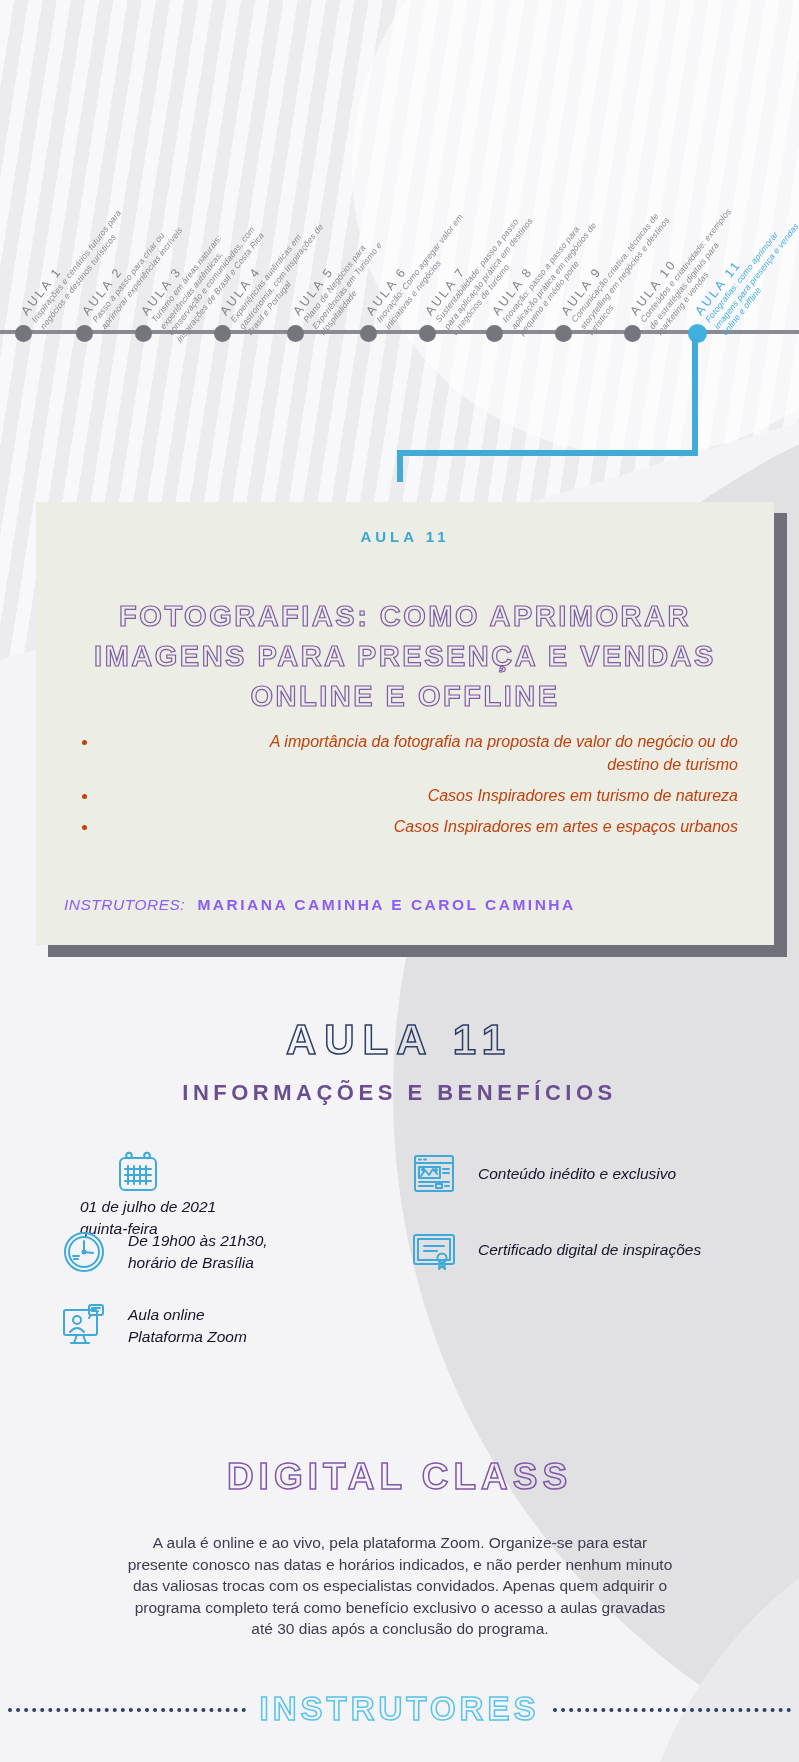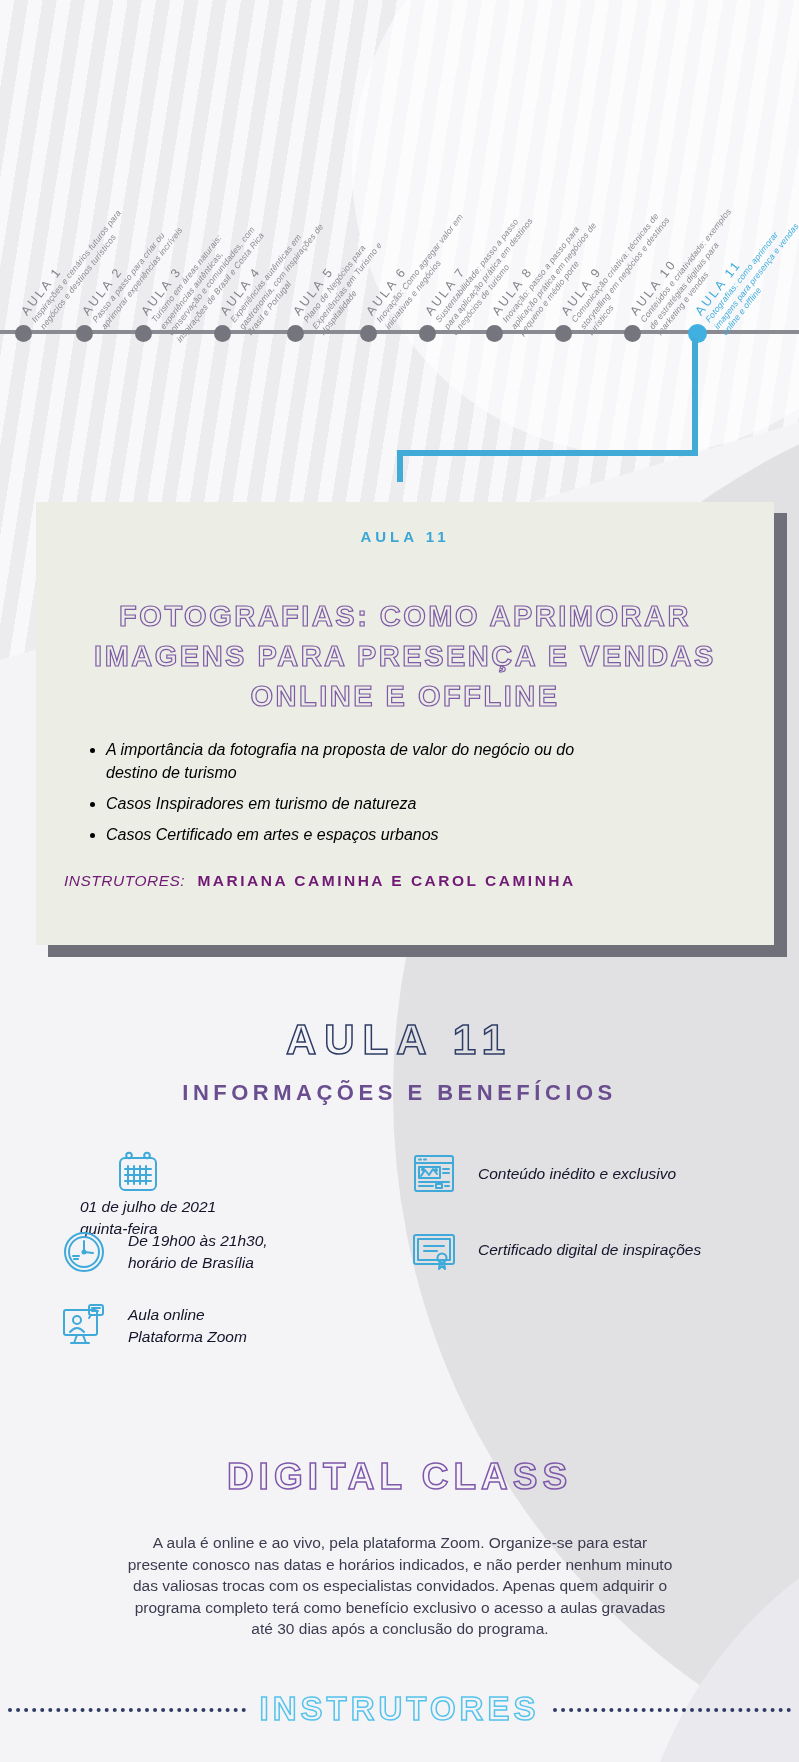--- a/index.html
+++ b/index.html
@@ -35,24 +35,24 @@
   .conn-v2{left:397px;top:450px;width:6px;height:32px;}
 
   
   .card-shadow{position:absolute;left:48px;top:513px;width:739px;height:444px;background:#70707a;}
   .card{position:absolute;left:36px;top:502px;width:738px;height:443px;background:#ecede5;}
   .card-kicker{position:absolute;left:0;top:26px;width:100%;text-align:center;
     font-size:15px;font-weight:bold;letter-spacing:4px;color:#3aa7d4;}
   .card-title{position:absolute;left:0;top:94px;width:100%;text-align:center;
     font-size:29px;font-weight:bold;letter-spacing:2.5px;line-height:40px;
     -webkit-text-stroke:1.2px #7d5ba6;color:transparent;}
-  .card-bullets{position:absolute;left:44px;top:228px;width:640px;margin:8px;padding:0 0 0 18px;
-    font-size:16px;font-style:italic;color:#000000;line-height:23px;}
+  .card-bullets{position:absolute;left:44px;top:228px;width:640px;margin:0;padding:0 0 0 18px;
+    font-size:16px;font-style:italic;color:#c2410c;line-height:23px;text-align:right;}
   .card-bullets li{white-space:pre-line;margin-bottom:8px;}
-  .card-instructors{position:absolute;left:28px;top:370px;font-size:15.5px;color:#701a75;}
+  .card-instructors{position:absolute;left:28px;top:394px;font-size:15.5px;color:#8b5cf6;}
   .card-instructors .lbl{font-style:italic;letter-spacing:.5px;}
   .card-instructors .names{font-weight:bold;letter-spacing:2.5px;margin-left:8px;}
 
   
   .sec-heading{position:absolute;left:0;width:100%;text-align:center;font-weight:bold;}
   .h-aula11{top:1016px;font-size:42px;letter-spacing:8px;
     -webkit-text-stroke:1.5px #2e3d66;color:transparent;}
   .h-infos{top:1080px;font-size:22px;letter-spacing:4.5px;color:#6a4e90;}
   .info-row{position:absolute;display:flex;align-items:center;}
   .info-row .txt{margin-left:20px;font-size:15.5px;font-style:italic;color:#14142a;
@@ -177,21 +177,21 @@
     <div class="card-kicker">AULA 11</div>
     <div class="card-title" id="card-title">
         <div>FOTOGRAFIAS: COMO APRIMORAR</div>
         <div>IMAGENS PARA PRESENÇA E VENDAS</div>
         <div>ONLINE E OFFLINE</div>
       </div>
     <ul class="card-bullets" id="card-bullets">
         <li>A importância da fotografia na proposta de valor do negócio ou do
 destino de turismo</li>
         <li>Casos Inspiradores em turismo de natureza</li>
-        <li>Casos Certificado em artes e espaços urbanos</li>
+        <li>Casos Inspiradores em artes e espaços urbanos</li>
       </ul>
     <div class="card-instructors">
       <span class="lbl">INSTRUTORES:</span>
       <span class="names">MARIANA CAMINHA E CAROL CAMINHA</span>
     </div>
   </div>
 
   <div class="sec-heading h-aula11">AULA 11</div>
   <div class="sec-heading h-infos">INFORMAÇÕES E BENEFÍCIOS</div>
   <div id="info-rows">

